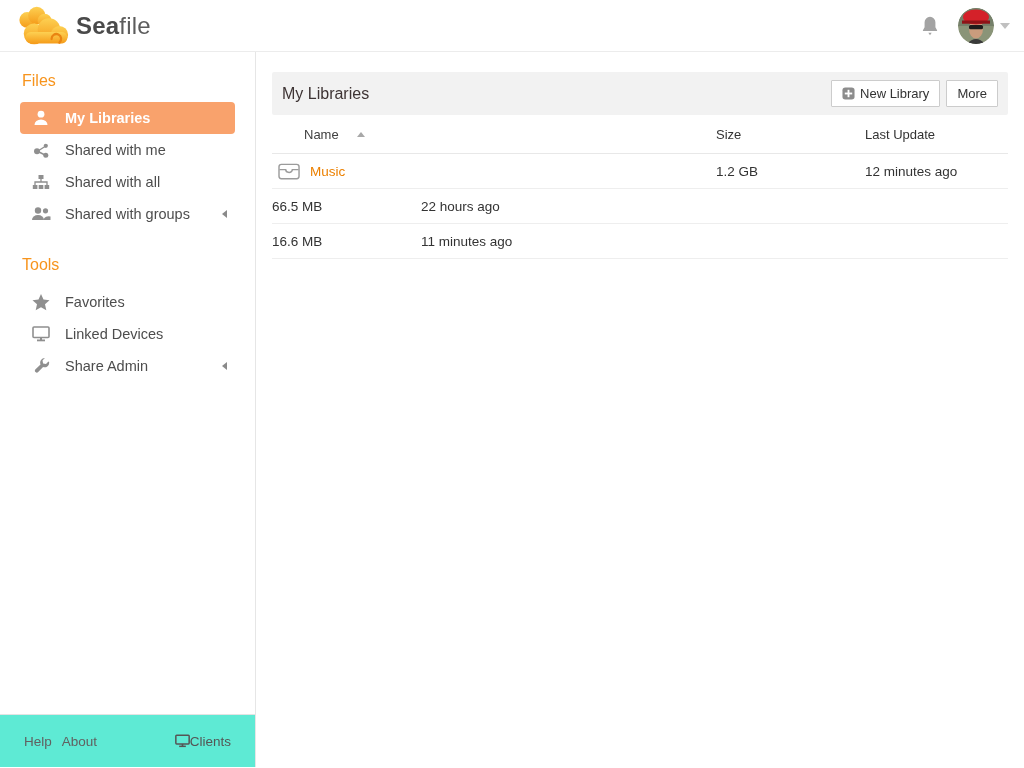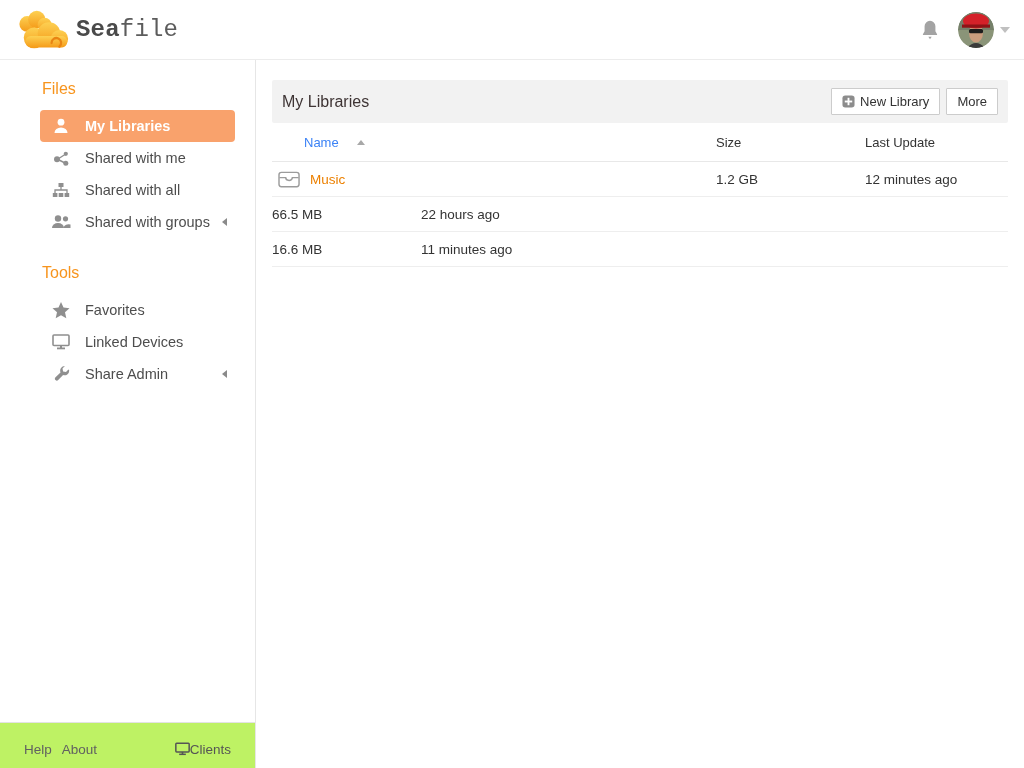--- a/index.html
+++ b/index.html
@@ -4,62 +4,61 @@
 <style>
   * { box-sizing: border-box; margin: 0; padding: 0; }
   html, body { width: 1024px; height: 768px; overflow: hidden; }
   body {
     font-family: "Liberation Sans", "DejaVu Sans", sans-serif;
     background: #fff; color: #333; font-size: 14px;
   }
 
   
   .topbar {
-    height: 60px; background: #fff; border-bottom: 1px solid #ececec;
+    height: 52px; background: #fff; border-bottom: 1px solid #ececec;
     display: flex; align-items: center; justify-content: space-between;
     padding: 12px 14px;
-    font-family: Liberation Mono, monospace;
   }
   .logo { display: flex; align-items: center; gap: 6px; cursor: pointer; }
   .logo-text { font-size: 24px; letter-spacing: .2px; }
   .logo-text .sea { font-weight: bold; color: #4a4a4a; }
   .logo-text .file { font-weight: normal; color: #5c5c5c; }
   .topbar-right { display: flex; align-items: center; gap: 18px; }
   .bell { width: 20px; height: 22px; cursor: pointer; }
   .avatar-wrap { display: flex; align-items: center; gap: 6px; cursor: pointer; }
   .avatar { width: 36px; height: 36px; border-radius: 50%; overflow: hidden; display: block; }
   .chev-down {
     width: 0; height: 0; border-left: 5px solid transparent;
     border-right: 5px solid transparent; border-top: 6px solid #c0c0c0;
   }
 
   
   .layout { display: flex; height: 715px; }
   .sidebar {
     width: 256px; border-right: 1px solid #e6e6e6; background: #fff;
     display: flex; flex-direction: column; justify-content: space-between;
   }
-  .side-content { padding-top: 20px; margin-left: 20px; }
+  .side-content { padding-top: 20px; }
   .side-heading { color: #f7941d; font-size: 16px; font-weight: normal; margin: 0 0 12px 22px; }
   .side-heading.tools { margin-top: 26px; }
   .side-item {
     height: 32px; margin: 0 20px; display: flex; align-items: center;
     border-radius: 4px; cursor: pointer; color: #4d4d4d;
   }
   .side-item .icn { width: 22px; height: 20px; margin-left: 10px; display: flex; align-items: center; justify-content: center; }
   .side-item .lbl { margin-left: 13px; font-size: 14.5px; }
   .side-item.active { background: #f9a26c; color: #fff; }
   .side-item.active .lbl { font-weight: bold; }
   .tri-left {
     margin-left: auto; margin-right: 8px; width: 0; height: 0;
     border-top: 4px solid transparent; border-bottom: 4px solid transparent;
     border-right: 5px solid #8a8a8a;
   }
   .side-footer {
-    height: 53px; background: #bef264; border-top: 1px solid #e3e3e3;
+    height: 53px; background: #5eead4; border-top: 1px solid #e3e3e3;
     display: flex; align-items: center; padding: 0 24px; font-size: 13.5px; color: #616161;
   }
   .side-footer a { color: #616161; text-decoration: none; cursor: pointer; }
   .side-footer .about { margin-left: 10px; }
   .clients { margin-left: auto; display: flex; cursor: pointer; color: #555; }
 
   
   .main { flex: 1; background: #fff; padding: 20px 16px 0 16px; }
   .panel-head {
     background: #f2f2f2; border-radius: 2px; height: 43px;
@@ -75,21 +74,21 @@
   .plus-icn { width: 13px; height: 13px; display: inline-flex; }
 
   .table { width: 100%; }
   .trow, .thead { display: flex; align-items: center; border-bottom: 1px solid #eee; }
   .thead { height: 39px; color: #9b9b9b; font-size: 13px; border-bottom-color: #e8e8e8; }
   .trow { height: 35px; font-size: 13.5px; }
   .cell-name { flex: 1; display: flex; align-items: center; }
   .cell-size { width: 149px; }
   .cell-update { width: 143px; }
   .thead .cell-name { padding-left: 32px; }
-  .sort-link { display: inline-flex; align-items: center; gap: 18px; cursor: pointer; color: #3b82f6; text-decoration: none; }
+  .sort-link { display: inline-flex; align-items: center; gap: 18px; cursor: pointer; color: #404040; text-decoration: none; }
   .sort-asc {
     width: 0; height: 0; border-left: 4px solid transparent;
     border-right: 4px solid transparent; border-bottom: 5px solid #a8a8a8; margin-top: 1px;
   }
   .lib-icn { width: 23px; height: 21px; margin-left: 6px; flex: none; }
   .lib-link { color: #ec8000; text-decoration: none; margin-left: 9px; cursor: pointer; }
   .cell-size, .cell-update { color: #333; }
 </style>
 </head>
 <body>

